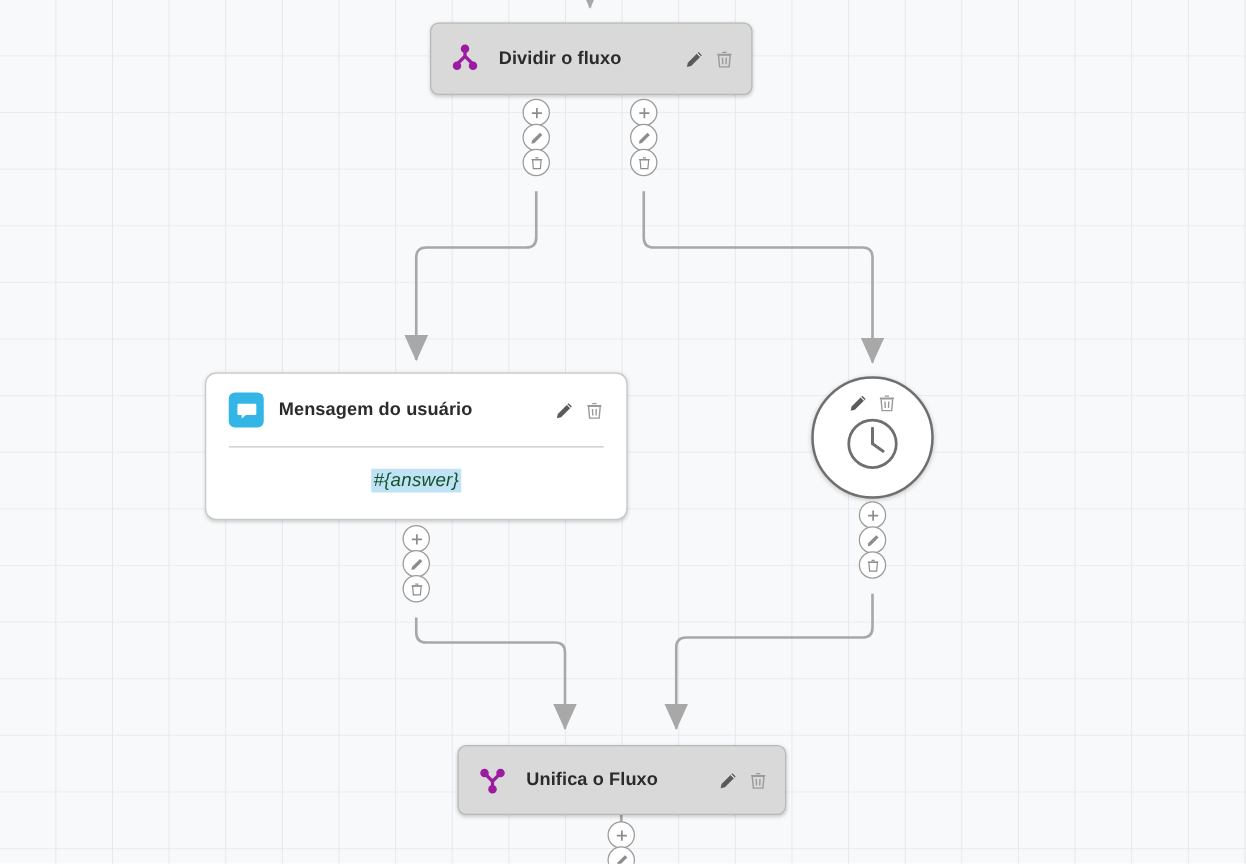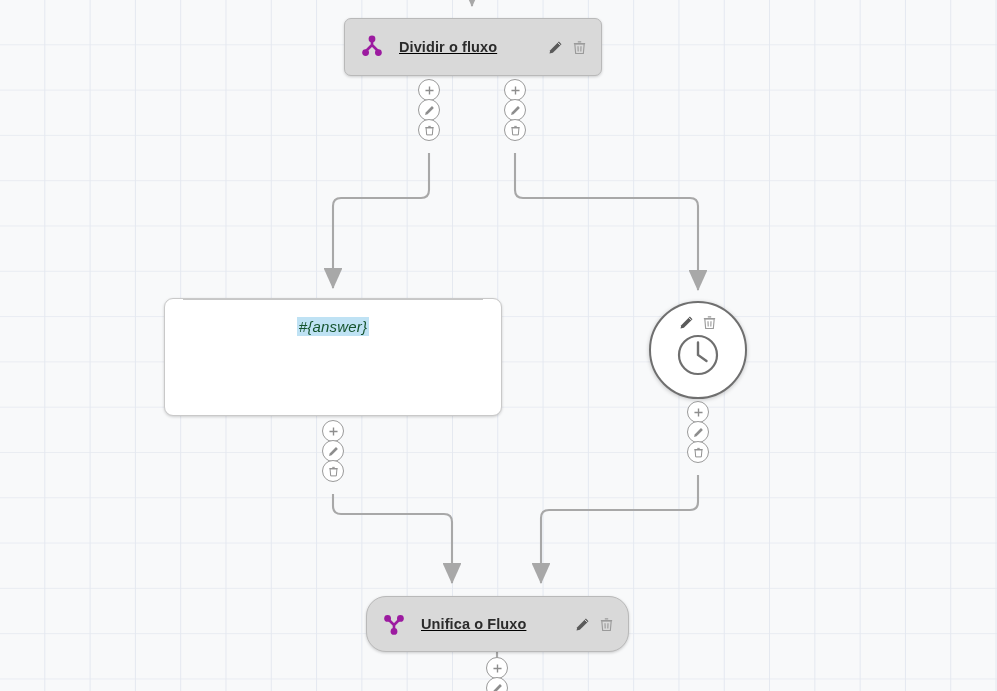--- a/index.html
+++ b/index.html
@@ -25,21 +25,20 @@
     position: absolute;
     display: flex;
     align-items: center;
     border: 1px solid #b9b9b9;
     border-radius: 7px;
     box-shadow: 0 1px 3px rgba(0,0,0,0.18);
   }
   .node-gray {
     background: #d9d9d9;
     padding: 0 14px;
-    text-decoration: underline;
   }
   .node-white {
     background: #ffffff;
     flex-direction: column;
     align-items: stretch;
     border-color: #c9c9c9;
     border-radius: 9px;
     padding: 0;
   }
   .node-header {
@@ -221,20 +220,42 @@
     </div>
     <div class="cbtn">
       <svg width="11" height="11" viewBox="0 0 16 16">
         <path d="M3,4.2 L13,4.2 L12.1,14.4 L3.9,14.4 Z" fill="none" stroke="#8d8d8d" stroke-width="1.4"></path>
         <path d="M1.8,3.8 L14.2,3.8 M6.2,2 L9.8,2" stroke="#8d8d8d" stroke-width="1.4"></path>
       </svg>
     </div>
   </div>
 
   <div class="node-box node-white" style="left:164px; top:298px; width:338px; height:118px;">
+    <div class="node-header" style="height:58px; padding:0 18px;">
+      <span class="chat-badge">
+        <svg width="17" height="17" viewBox="0 0 18 18">
+          <path d="M2,3.2 h14 a1,1 0 0 1 1,1 v7.4 a1,1 0 0 1 -1,1 h-7.8 l-3.6,3.1 v-3.1 h-2.6 a1,1 0 0 1 -1,-1 v-7.4 a1,1 0 0 1 1,-1 z" fill="#ffffff"></path>
+        </svg>
+      </span>
+      <span class="node-title">Mensagem do usuário</span>
+      <span class="node-actions">
+        <span class="icon-pencil">
+          <svg width="15" height="15" viewBox="0 0 16 16">
+            <path d="M11.6,1.6 L14.4,4.4 L5.2,13.6 L1.6,14.4 L2.4,10.8 Z" fill="#5a5a5a"></path>
+            <path d="M10.4,2.8 L13.2,5.6" stroke="#ffffff" stroke-width="0.9"></path>
+          </svg>
+        </span>
+        <span class="icon-trash">
+          <svg width="15" height="15" viewBox="0 0 16 16">
+            <path d="M3,4.2 L13,4.2 L12.1,14.4 L3.9,14.4 Z" fill="none" stroke="#9a9a9a" stroke-width="1.2"></path>
+            <path d="M2,3.8 L14,3.8 M6.2,2 L9.8,2 M6.4,6.6 L6.6,12.2 M9.6,6.6 L9.4,12.2" stroke="#9a9a9a" stroke-width="1.2" fill="none"></path>
+          </svg>
+        </span>
+      </span>
+    </div>
     <div class="msg-divider"></div>
     <div class="msg-body">
       <span class="msg-var">#{answer}</span>
     </div>
   </div>
 
   <div class="btn-stack" style="left:322px; top:420px;">
     <div class="cbtn">
       <svg width="11" height="11" viewBox="0 0 12 12">
         <path d="M6,1.6 L6,10.4 M1.6,6 L10.4,6" stroke="#8d8d8d" stroke-width="1.5"></path>
@@ -288,21 +309,21 @@
       </svg>
     </div>
     <div class="cbtn">
       <svg width="11" height="11" viewBox="0 0 16 16">
         <path d="M3,4.2 L13,4.2 L12.1,14.4 L3.9,14.4 Z" fill="none" stroke="#8d8d8d" stroke-width="1.4"></path>
         <path d="M1.8,3.8 L14.2,3.8 M6.2,2 L9.8,2" stroke="#8d8d8d" stroke-width="1.4"></path>
       </svg>
     </div>
   </div>
 
-  <div class="node-box node-gray" style="left:366px; top:596px; width:263px; height:56px;border-radius:20px;">
+  <div class="node-box node-gray" style="left:366px; top:596px; width:263px; height:56px;">
     <div class="node-header">
       <span class="split-badge">
         <svg width="26" height="26" viewBox="0 0 26 26">
           <path d="M7,8 L13,14 M19,8 L13,14 M13,14 L13,20" stroke="#9c1ba0" stroke-width="2.6" fill="none"></path>
           <circle cx="6.6" cy="7.4" r="3.4" fill="#9c1ba0"></circle>
           <circle cx="19.4" cy="7.4" r="3.4" fill="#9c1ba0"></circle>
           <circle cx="13" cy="20.4" r="3.4" fill="#9c1ba0"></circle>
         </svg>
       </span>
       <span class="node-title">Unifica o Fluxo</span>

